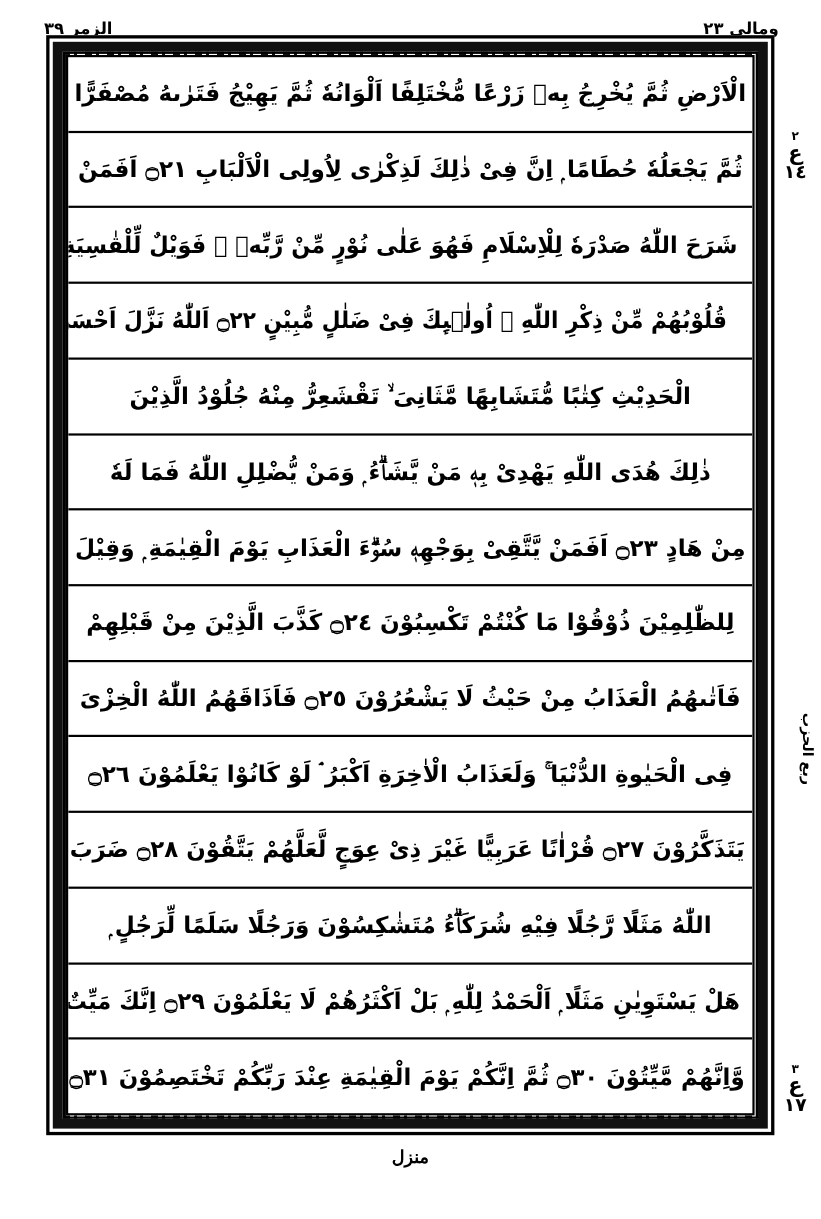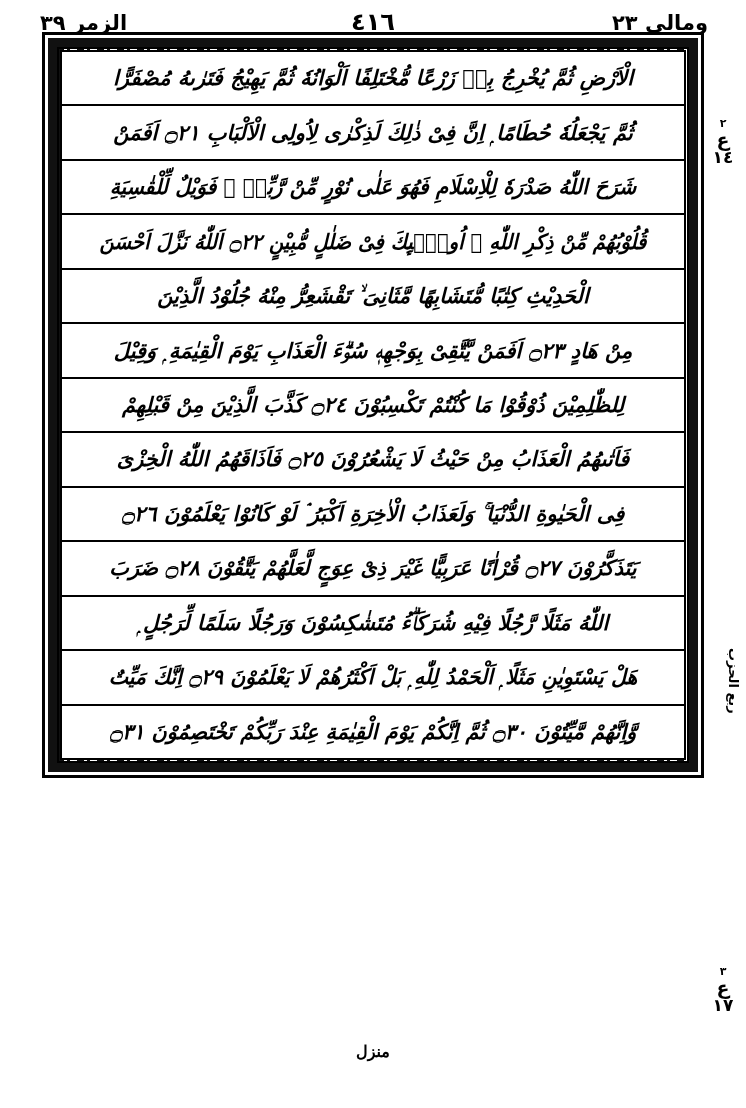--- a/index.html
+++ b/index.html
@@ -28,21 +28,21 @@
     left: 30px;
     right: 30px;
     height: 30px;
     display: flex;
     align-items: flex-end;
     justify-content: space-between;
     direction: rtl;
   }
   .hdr-text {
     font-family: "DejaVu Sans", sans-serif;
-    font-size: 21px;
+    font-size: 15px;
     font-weight: 700;
     letter-spacing: -0.5px;
     line-height: 1;
     white-space: nowrap;
   }
   .hdr-right { order: 0; margin-right: 8px; }
   .hdr-left  { order: 2; margin-left: 10px; }
   .hdr-center {
     order: 1;
     font-size: 24px;
@@ -53,25 +53,24 @@
     bottom: 0;
     line-height: 1;
   }
 
   
   .frame-outer {
     position: absolute;
     left: 42px;
     top: 32px;
     width: 662px;
-    height: 746px;
+    height: 1000px;
     border: 3px solid #000;
     box-sizing: border-box;
     background: #ffffff;
-    font-style: italic;
   }
   .frame-band {
     position: absolute;
     left: 3px; top: 3px; right: 3px; bottom: 3px;
     box-sizing: border-box;
     border: 9px solid #111;
     background:
       repeating-linear-gradient(90deg,
         #111 0px, #111 7px,
         #fff 7px, #fff 10px,
@@ -154,21 +153,20 @@
     direction: rtl;
   }
 </style>
 </head>
 <body>
 
 <div id="page">
 
   <div class="page-header">
     <span class="hdr-text hdr-right">ومالي ٢٣</span>
-    <span class="hdr-center">٤١٦</span>
     <span class="hdr-text hdr-left">الزمر ٣٩</span>
   </div>
 
   <div class="frame-outer">
     <div class="frame-band"></div>
     <div class="frame-inner">
 
       <div class="ayah-line">
         <div class="ayah-text" style="transform: scaleX(1);">الْاَرْضِ ثُمَّ يُخْرِجُ بِهٖ زَرْعًا مُّخْتَلِفًا اَلْوَانُهٗ ثُمَّ يَهِيْجُ فَتَرٰىهُ مُصْفَرًّا</div>
       </div>
@@ -176,20 +174,23 @@
         <div class="ayah-text" style="transform: scaleX(1);">ثُمَّ يَجْعَلُهٗ حُطَامًا ۭ اِنَّ فِىْ ذٰلِكَ لَذِكْرٰى لِاُولِى الْاَلْبَابِ ۝٢١ اَفَمَنْ</div>
       </div>
       <div class="ayah-line">
         <div class="ayah-text" style="transform: scaleX(0.968);">شَرَحَ اللّٰهُ صَدْرَهٗ لِلْاِسْلَامِ فَهُوَ عَلٰى نُوْرٍ مِّنْ رَّبِّهٖ ۭ فَوَيْلٌ لِّلْقٰسِيَةِ</div>
       </div>
       <div class="ayah-line">
         <div class="ayah-text" style="transform: scaleX(0.937);">قُلُوْبُهُمْ مِّنْ ذِكْرِ اللّٰهِ ۭ اُولٰۗىِٕكَ فِىْ ضَلٰلٍ مُّبِيْنٍ ۝٢٢ اَللّٰهُ نَزَّلَ اَحْسَنَ</div>
       </div>
       <div class="ayah-line">
         <div class="ayah-text" style="transform: scaleX(1);">الْحَدِيْثِ كِتٰبًا مُّتَشَابِهًا مَّثَانِىَ ۙ تَقْشَعِرُّ مِنْهُ جُلُوْدُ الَّذِيْنَ</div>
+      </div>
+      <div class="ayah-line">
+        <div class="ayah-text" style="transform: scaleX(1);">ذٰلِكَ هُدَى اللّٰهِ يَهْدِىْ بِهٖ مَنْ يَّشَاۗءُ ۭ وَمَنْ يُّضْلِلِ اللّٰهُ فَمَا لَهٗ</div>
       </div>
       <div class="ayah-line">
         <div class="ayah-text" style="transform: scaleX(1);">مِنْ هَادٍ ۝٢٣ اَفَمَنْ يَّتَّقِىْ بِوَجْهِهٖ سُوْۗءَ الْعَذَابِ يَوْمَ الْقِيٰمَةِ ۭ وَقِيْلَ</div>
       </div>
       <div class="ayah-line">
         <div class="ayah-text" style="transform: scaleX(1);">لِلظّٰلِمِيْنَ ذُوْقُوْا مَا كُنْتُمْ تَكْسِبُوْنَ ۝٢٤ كَذَّبَ الَّذِيْنَ مِنْ قَبْلِهِمْ</div>
       </div>
       <div class="ayah-line">
         <div class="ayah-text" style="transform: scaleX(1);">فَاَتٰىهُمُ الْعَذَابُ مِنْ حَيْثُ لَا يَشْعُرُوْنَ ۝٢٥ فَاَذَاقَهُمُ اللّٰهُ الْخِزْىَ</div>
       </div>

